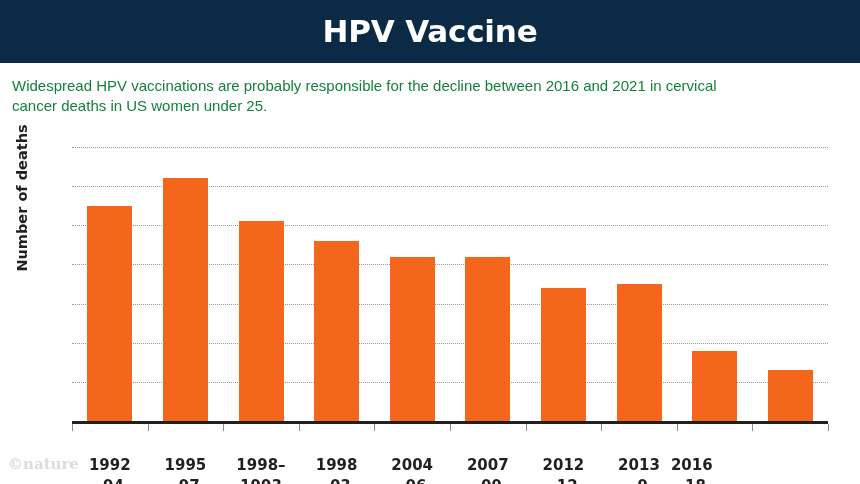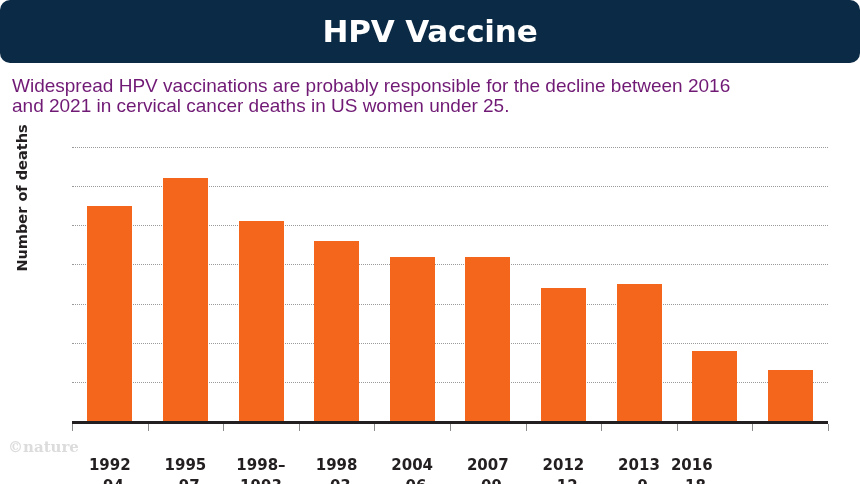--- a/index.html
+++ b/index.html
@@ -24,39 +24,38 @@
   #header-band {
     position: absolute;
     left: 0;
     top: 0;
     width: 860px;
     height: 63px;
     background: #0b2a45;
     display: flex;
     align-items: center;
     justify-content: center;
-    border-radius: 10px;
   }
   #figure-title {
     color: #ffffff;
     font-size: 31px;
     font-weight: bold;
     letter-spacing: -0.2px;
     line-height: 1;
     font-family: "DejaVu Sans", sans-serif;
   }
 
   
   #subtitle {
     position: absolute;
     left: 12px;
     top: 76px;
     width: 742px;
-    color: #701a75;
-    font-size: 19px;
+    color: #15803d;
+    font-size: 15px;
     line-height: 20px;
     font-family: "Liberation Sans", sans-serif;
   }
 
   
   #plot-area {
     position: absolute;
     left: 72px;
     top: 147px;
     width: 756px;
@@ -152,21 +151,21 @@
     top: 424px;
     width: 1px;
     height: 7px;
     background: #8c8c8c;
   }
 
   
   #watermark {
     position: absolute;
     left: 8px;
-    top: 438px;
+    top: 455px;
     font-size: 15px;
     font-weight: bold;
     color: #dcdcdc;
     font-family: "DejaVu Serif", serif;
   }
 </style>
 </head>
 <body>
 
 <div id="figure">

